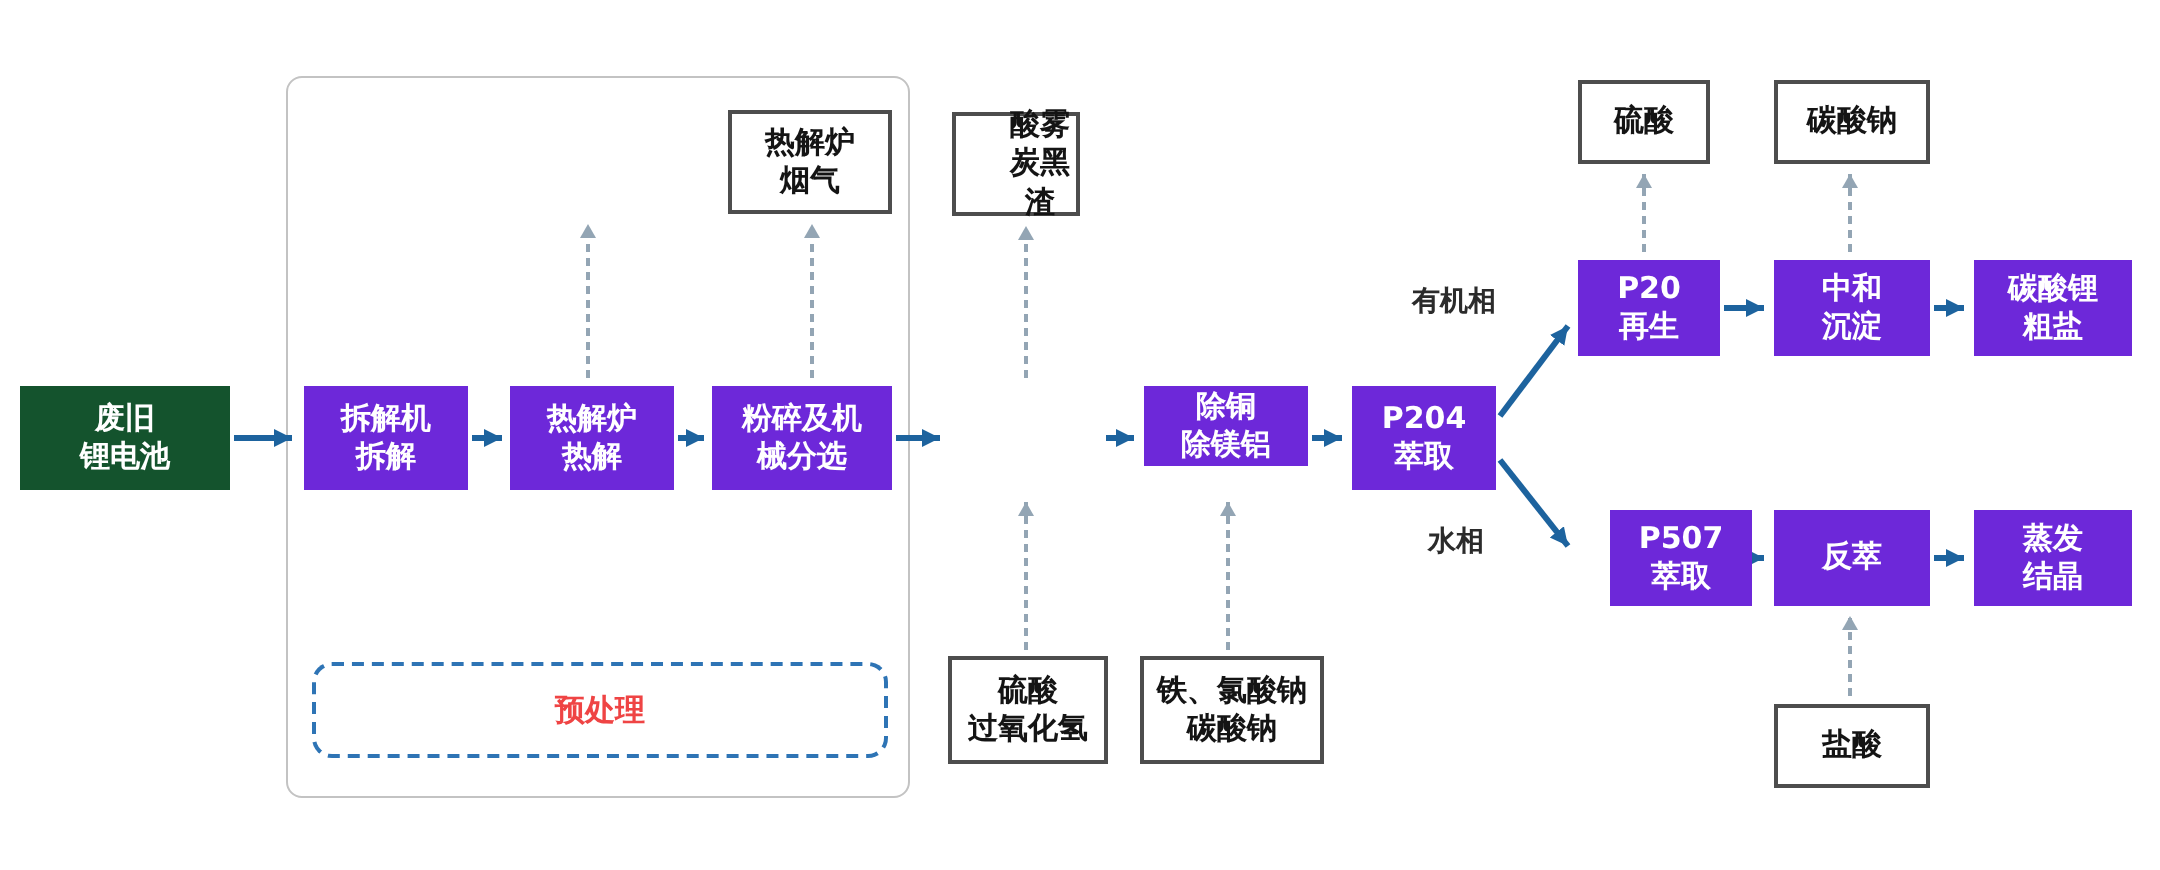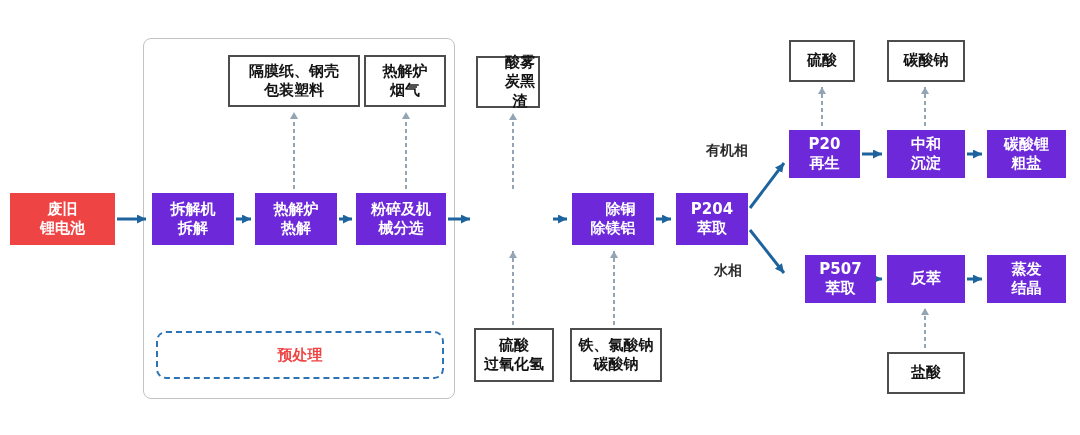--- a/index.html
+++ b/index.html
@@ -8,21 +8,21 @@
   .stage {
     position:relative; width:1080px; height:435px;
     background:#ffffff; overflow:hidden;
   }
   .node {
     position:absolute; display:flex; align-items:center; justify-content:center;
     text-align:center; white-space:pre-line; font-weight:bold;
     font-size:15px; line-height:1.3;
   }
   .blue  { background:#6d28d9; color:#ffffff; }
-  .gray  { background:#ef4444; color:#ffffff; }
+  .gray  { background:#14532d; color:#ffffff; }
   .white { background:#ffffff; border:2px solid #4d4d4d; color:#141414; }
   .phase-label {
     position:absolute; font-size:14px; font-weight:bold; color:#2b2b2b;
     white-space:nowrap;
   }
   .pre-container {
     position:absolute; border:1px solid #c3c3c3; border-radius:8px;
     background:transparent;
   }
   .pre-dashed {
@@ -78,27 +78,25 @@
   </svg>
 
   <div class="node gray" style="left:10px;  top:193px; width:105px; height:52px;">废旧
 锂电池</div>
   <div class="node blue" style="left:152px; top:193px; width:82px;  height:52px;">拆解机
 拆解</div>
   <div class="node blue" style="left:255px; top:193px; width:82px;  height:52px;">热解炉
 热解</div>
   <div class="node blue" style="left:356px; top:193px; width:90px;  height:52px;">粉碎及机
 械分选</div>
-  <div class="node blue" style="left:572px; top:193px; width:82px;  height:52px;text-align:right;">除铜
+  <div class="node blue" style="left:572px; top:193px; width:82px;  height:40px;">除铜
 除镁铝</div>
   <div class="node blue" style="left:676px; top:193px; width:72px;  height:52px;">P204
 萃取</div>
 
-  <div class="node white" style="left:228px; top:55px;  width:132px; height:52px;">隔膜纸、钢壳
-包装塑料</div>
   <div class="node white" style="left:364px; top:55px;  width:82px;  height:52px;">热解炉
 烟气</div>
   <div class="node white" style="left:476px; top:56px;  width:64px;  height:52px;padding-left:24px;">酸雾
 炭黑渣</div>
 
   <div class="node white" style="left:474px; top:328px; width:80px;  height:54px;">硫酸
 过氧化氢</div>
   <div class="node white" style="left:570px; top:328px; width:92px;  height:54px;">铁、氯酸钠
 碳酸钠</div>
 

